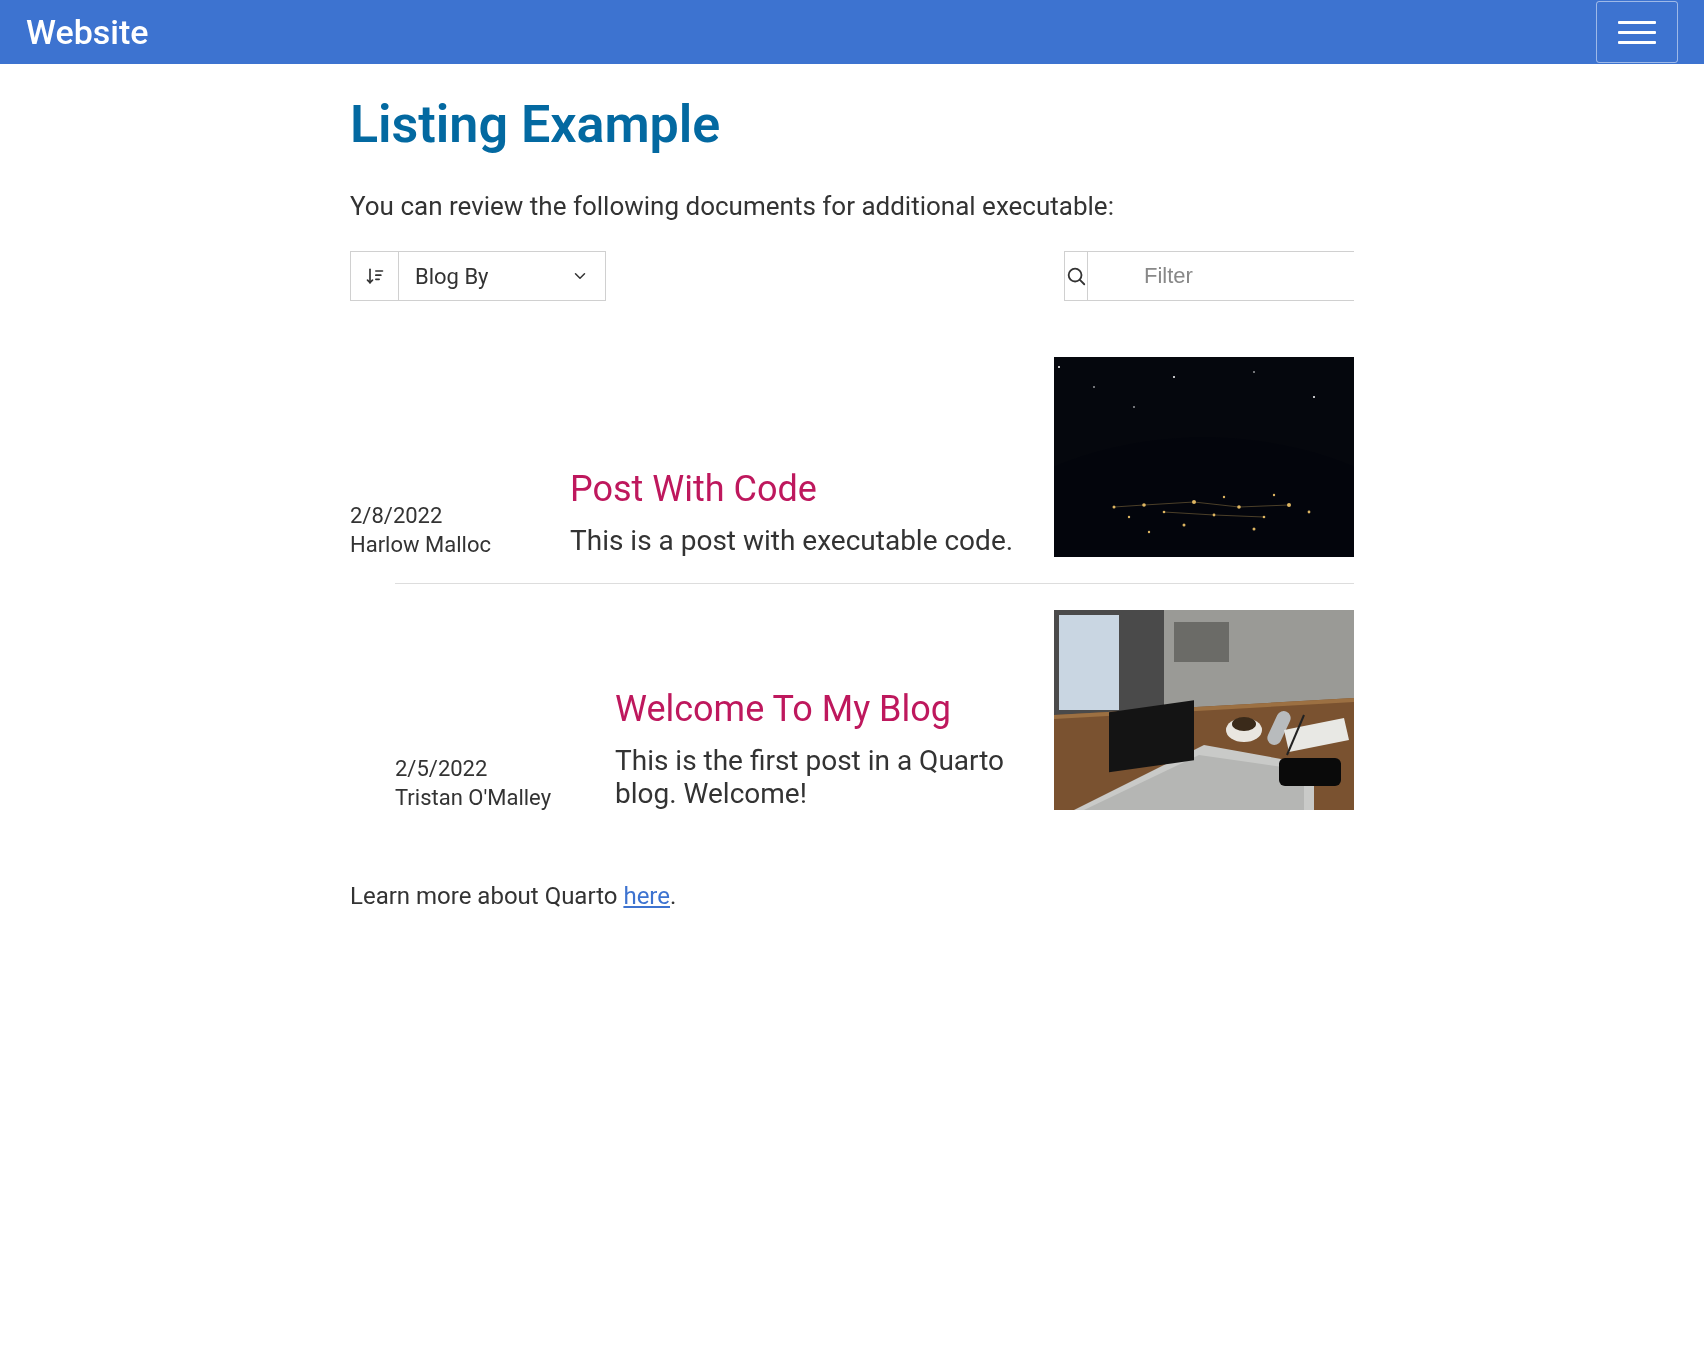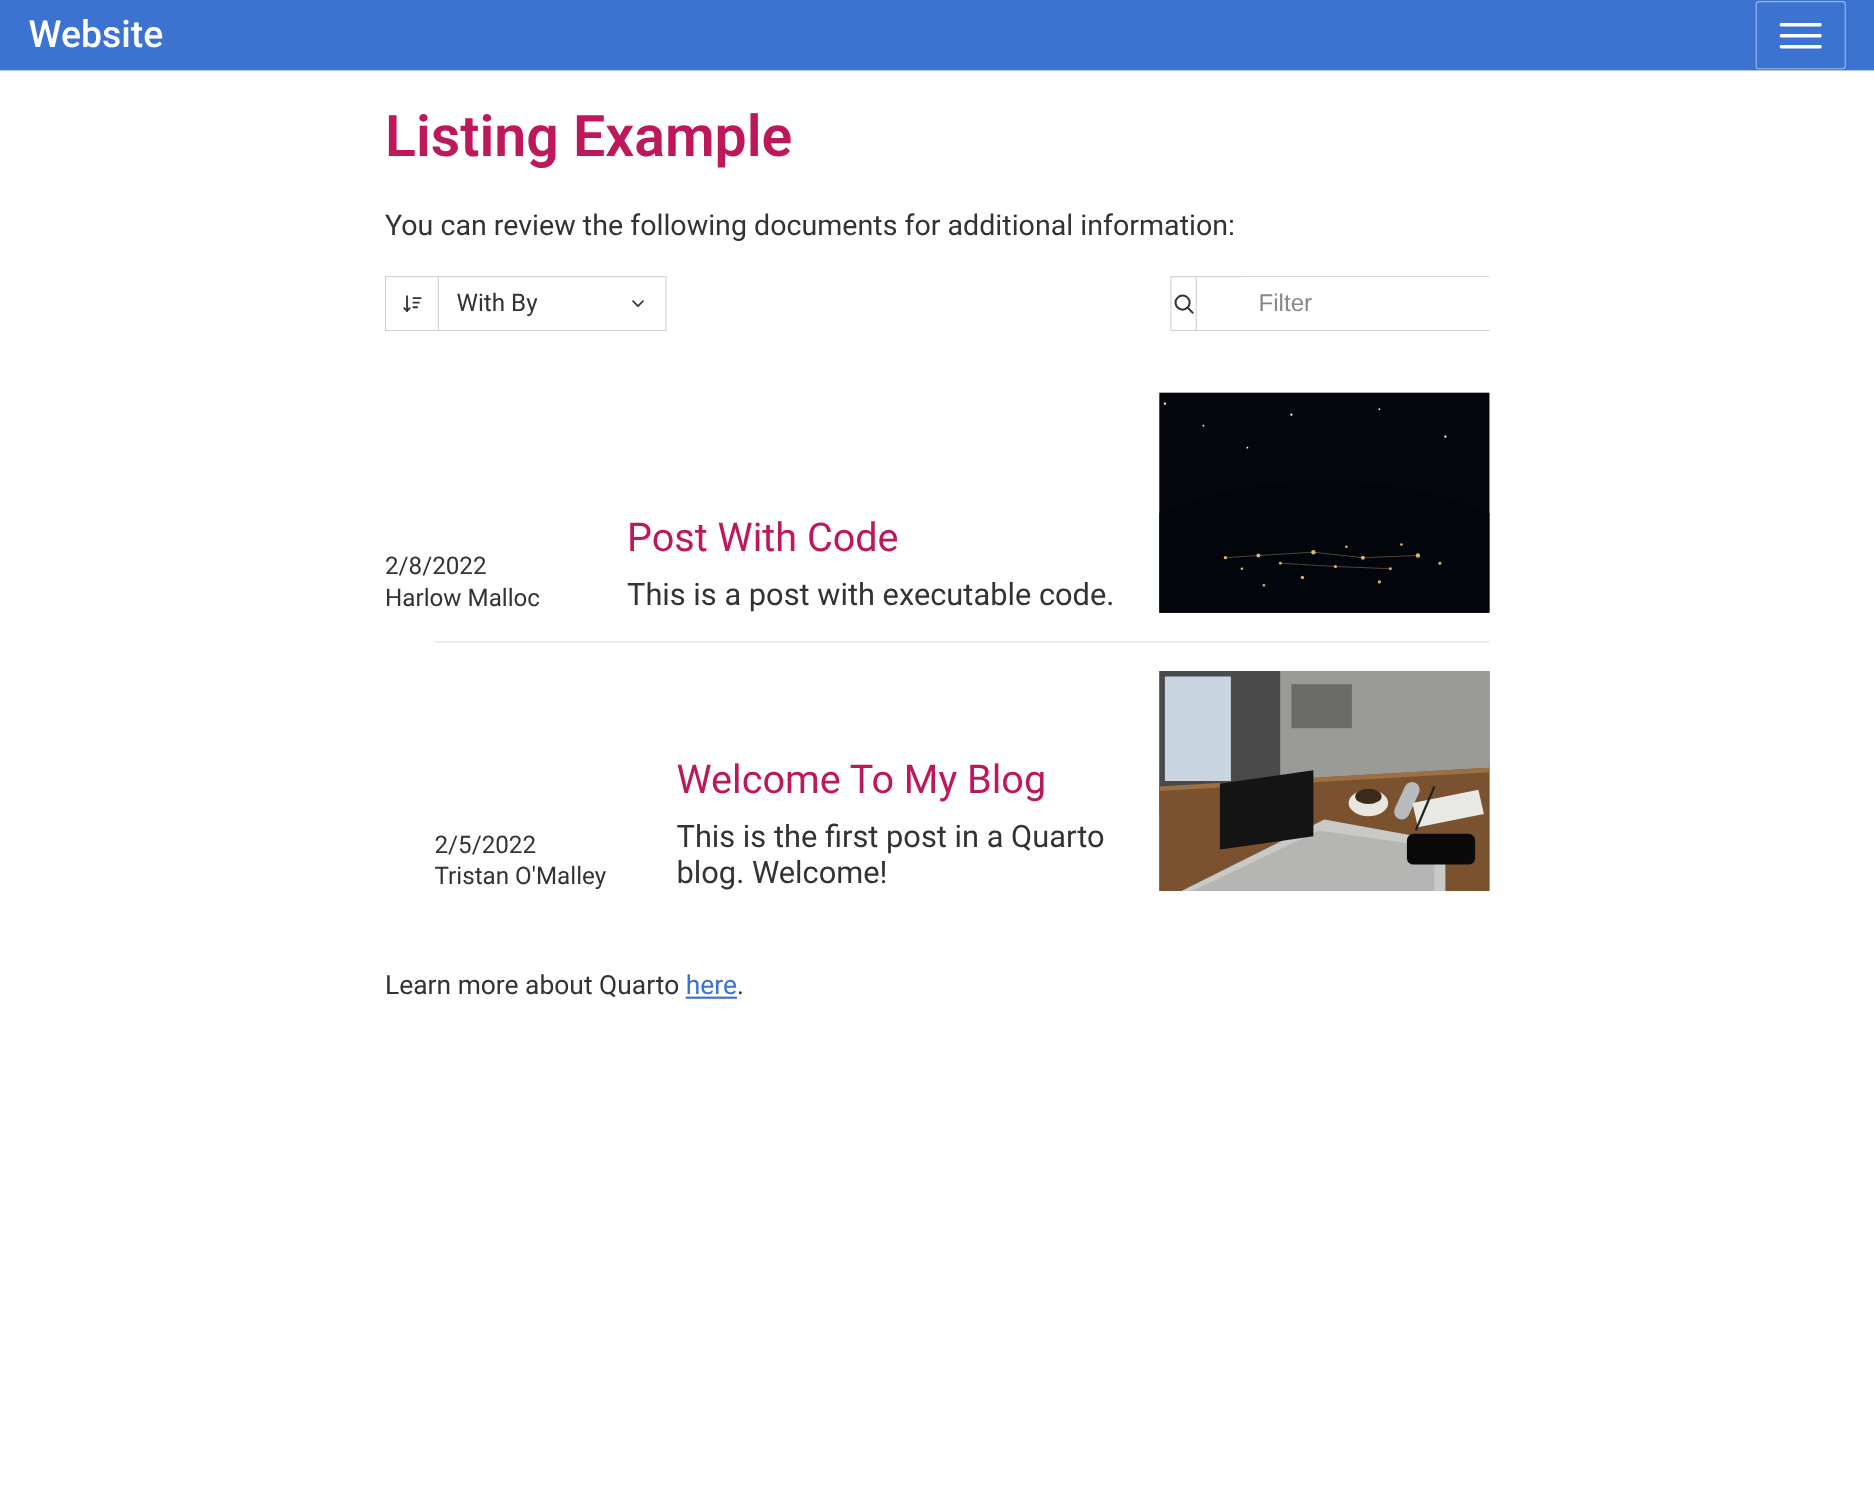--- a/index.html
+++ b/index.html
@@ -45,21 +45,21 @@
   }
   .container {
     max-width: 1004px;
     margin: 0 auto;
     padding: 0 0 40px 0;
   }
   h1.page-title {
     font-size: 52px;
     font-weight: 600;
     margin: 30px 0 36px 0;
-    color: #be185d;
+    color: #0369a1;
   }
   .subtitle {
     font-size: 26px;
     color: #333;
     margin-bottom: 30px;
   }
   .controls {
     display: flex;
     justify-content: space-between;
     align-items: stretch;
@@ -167,35 +167,35 @@
   <button class="hamburger" aria-label="Toggle navigation">
     <span></span>
     <span></span>
     <span></span>
   </button>
 </div>
 
 <div class="container">
 
   <h1 class="page-title">Listing Example</h1>
-  <p class="subtitle">You can review the following documents for additional information:</p>
+  <p class="subtitle">You can review the following documents for additional executable:</p>
 
   <div class="controls">
     <div class="order-wrap">
       <div class="sort-btn">
         <svg width="20" height="20" viewBox="0 0 24 24" fill="none" stroke="#333" stroke-width="2" stroke-linecap="round">
           <path d="M6 4v16"></path>
             <path d="M3 17l3 3 3-3"></path>
           <path d="M13 6h8"></path>
             <path d="M13 11h6"></path>
             <path d="M13 16h4"></path>
         </svg>
       </div>
       <div class="order-select">
-        <span>With By</span>
+        <span>Blog By</span>
         <svg width="18" height="18" viewBox="0 0 24 24" fill="none" stroke="#333" stroke-width="2" stroke-linecap="round" stroke-linejoin="round">
           <polyline points="6 9 12 15 18 9"></polyline>
         </svg>
       </div>
     </div>
     <div class="search-wrap">
       <div class="search-icon-box">
         <svg width="22" height="22" viewBox="0 0 24 24" fill="none" stroke="#333" stroke-width="2" stroke-linecap="round">
           <circle cx="11" cy="11" r="7"></circle>
             <line x1="21" y1="21" x2="16.5" y2="16.5"></line>

